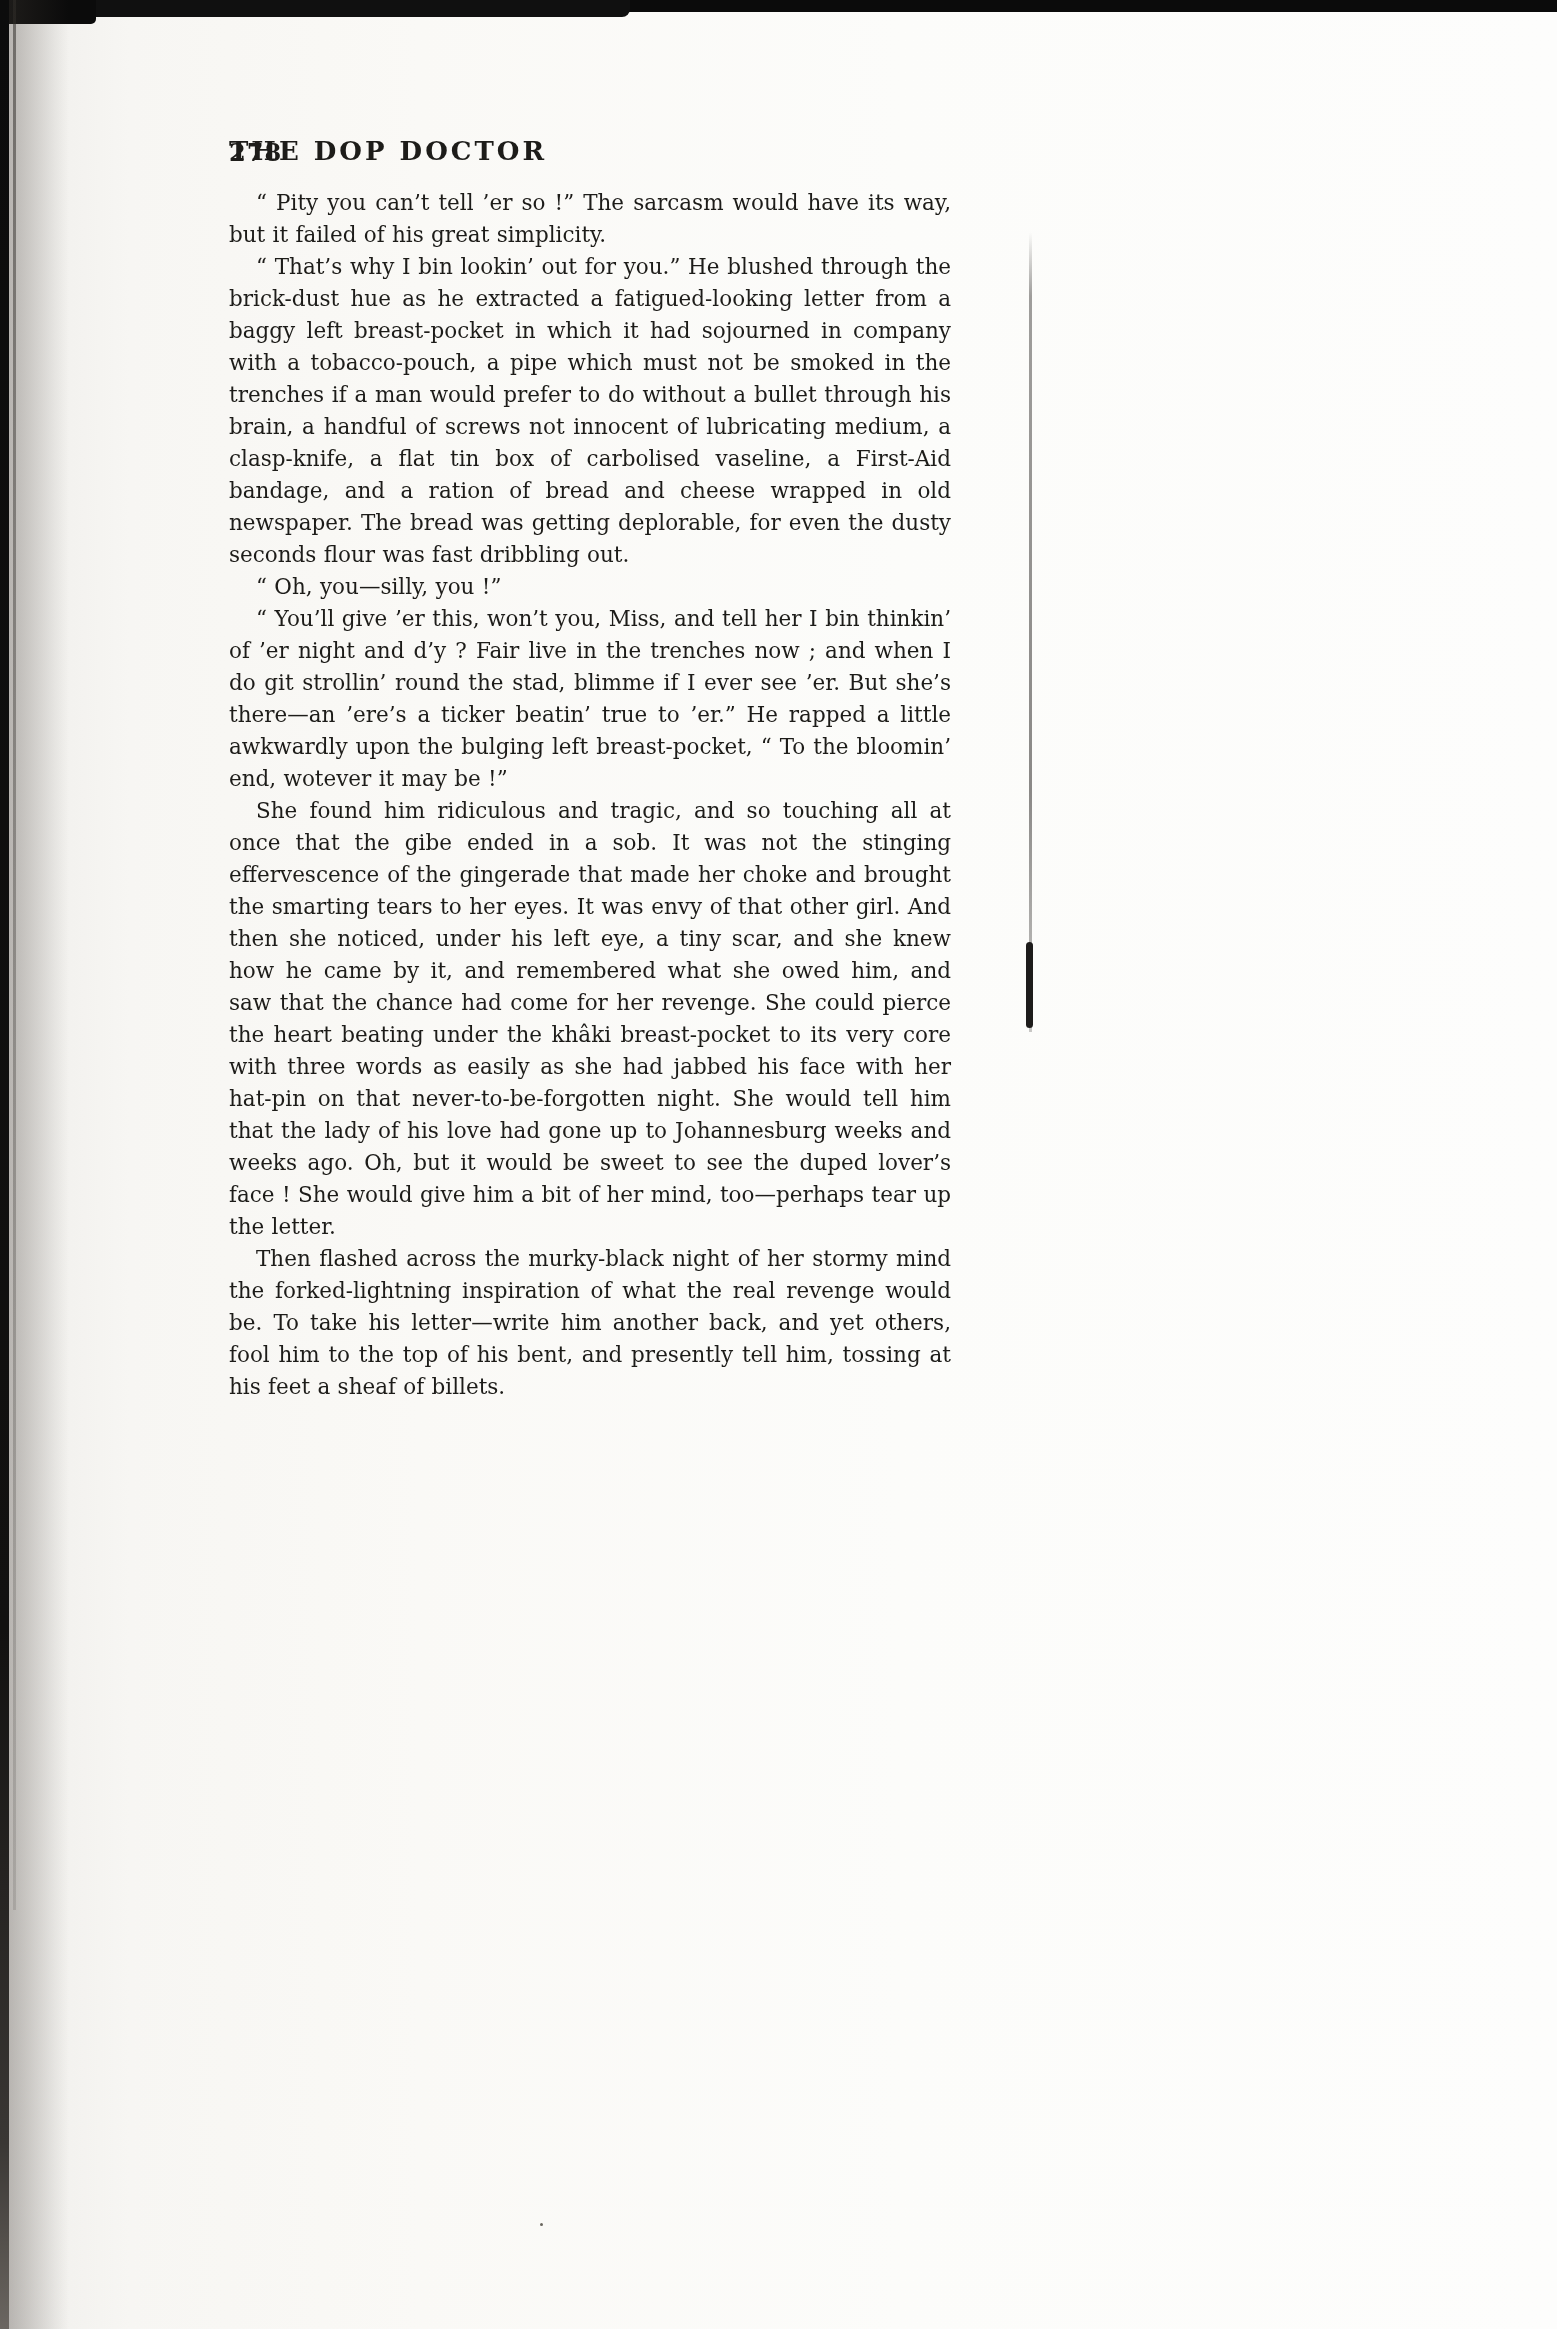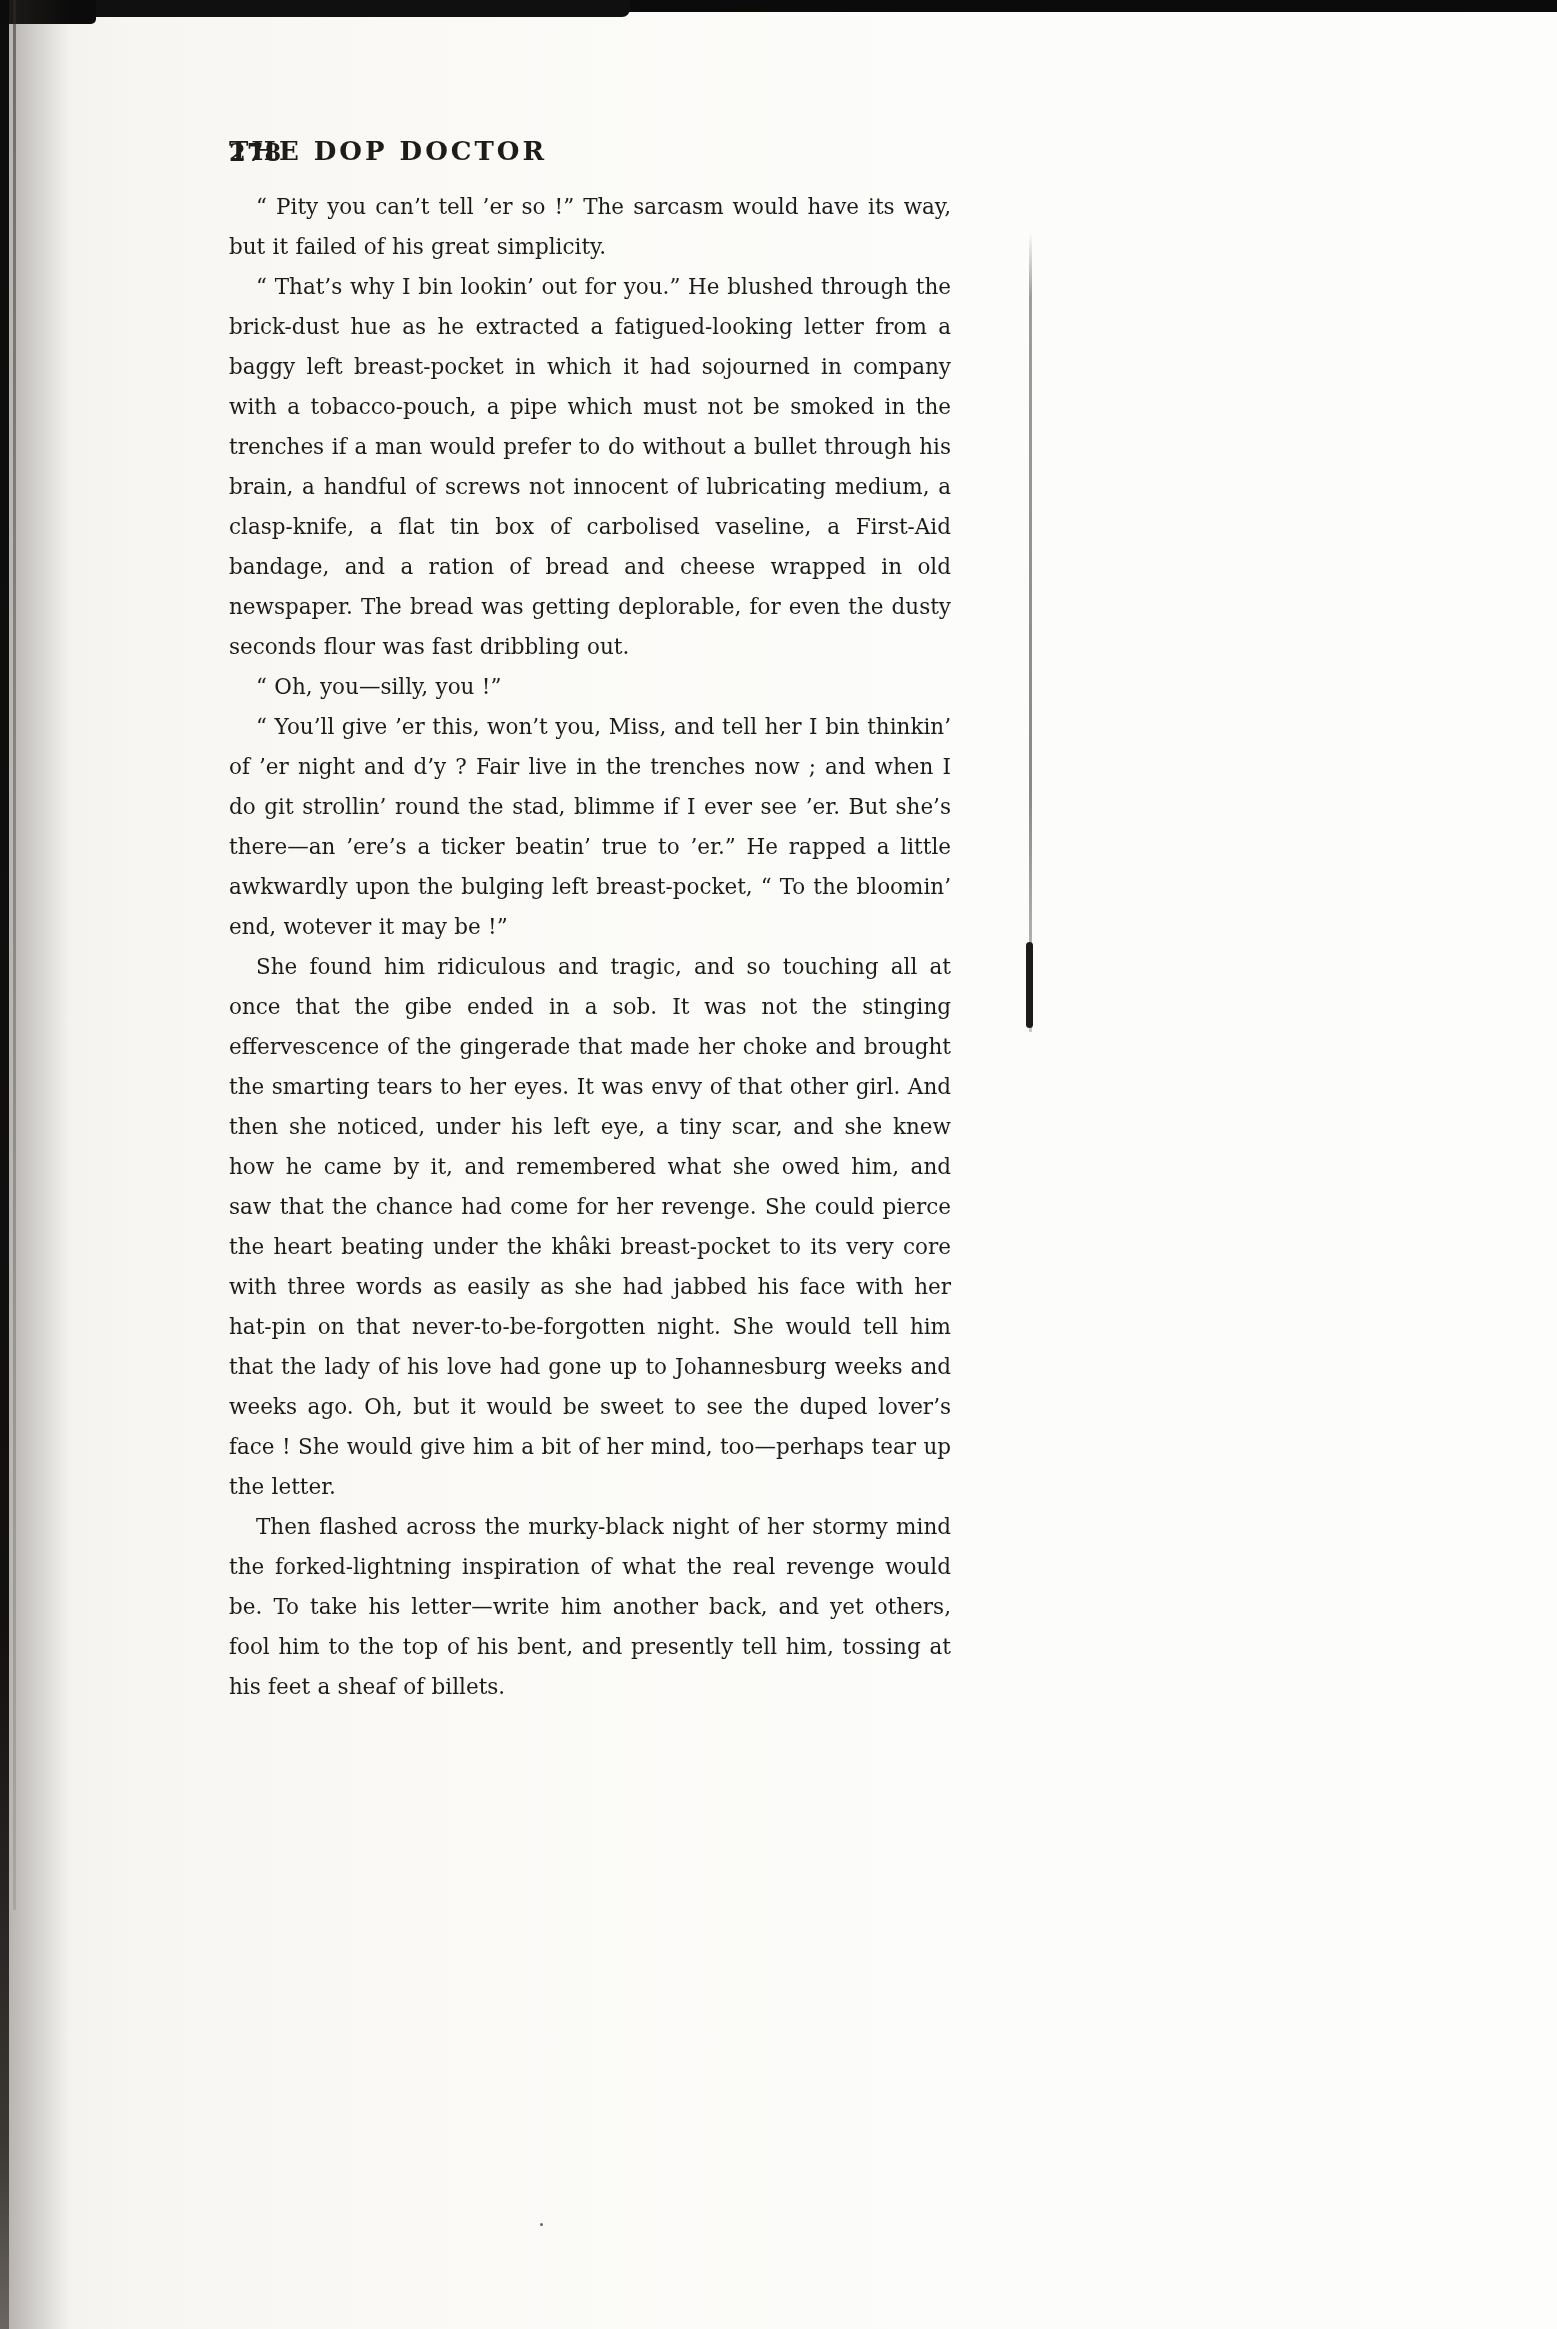--- a/index.html
+++ b/index.html
@@ -130,21 +130,21 @@
     text-align: left;
     font-size: 26px;
     font-weight: bold;
     letter-spacing: 3px;
   }
   .body-text p {
     margin: 0;
     text-indent: 27px;
     text-align: justify;
     font-size: 21.5px;
-    line-height: 40px;
+    line-height: 32px;
     word-spacing: 0.5px;
   }
 </style>
 </head>
 <body>
 
 <div class="page">
 
   <div class="scan-top"></div>
   <div class="scan-top-mid"></div>

